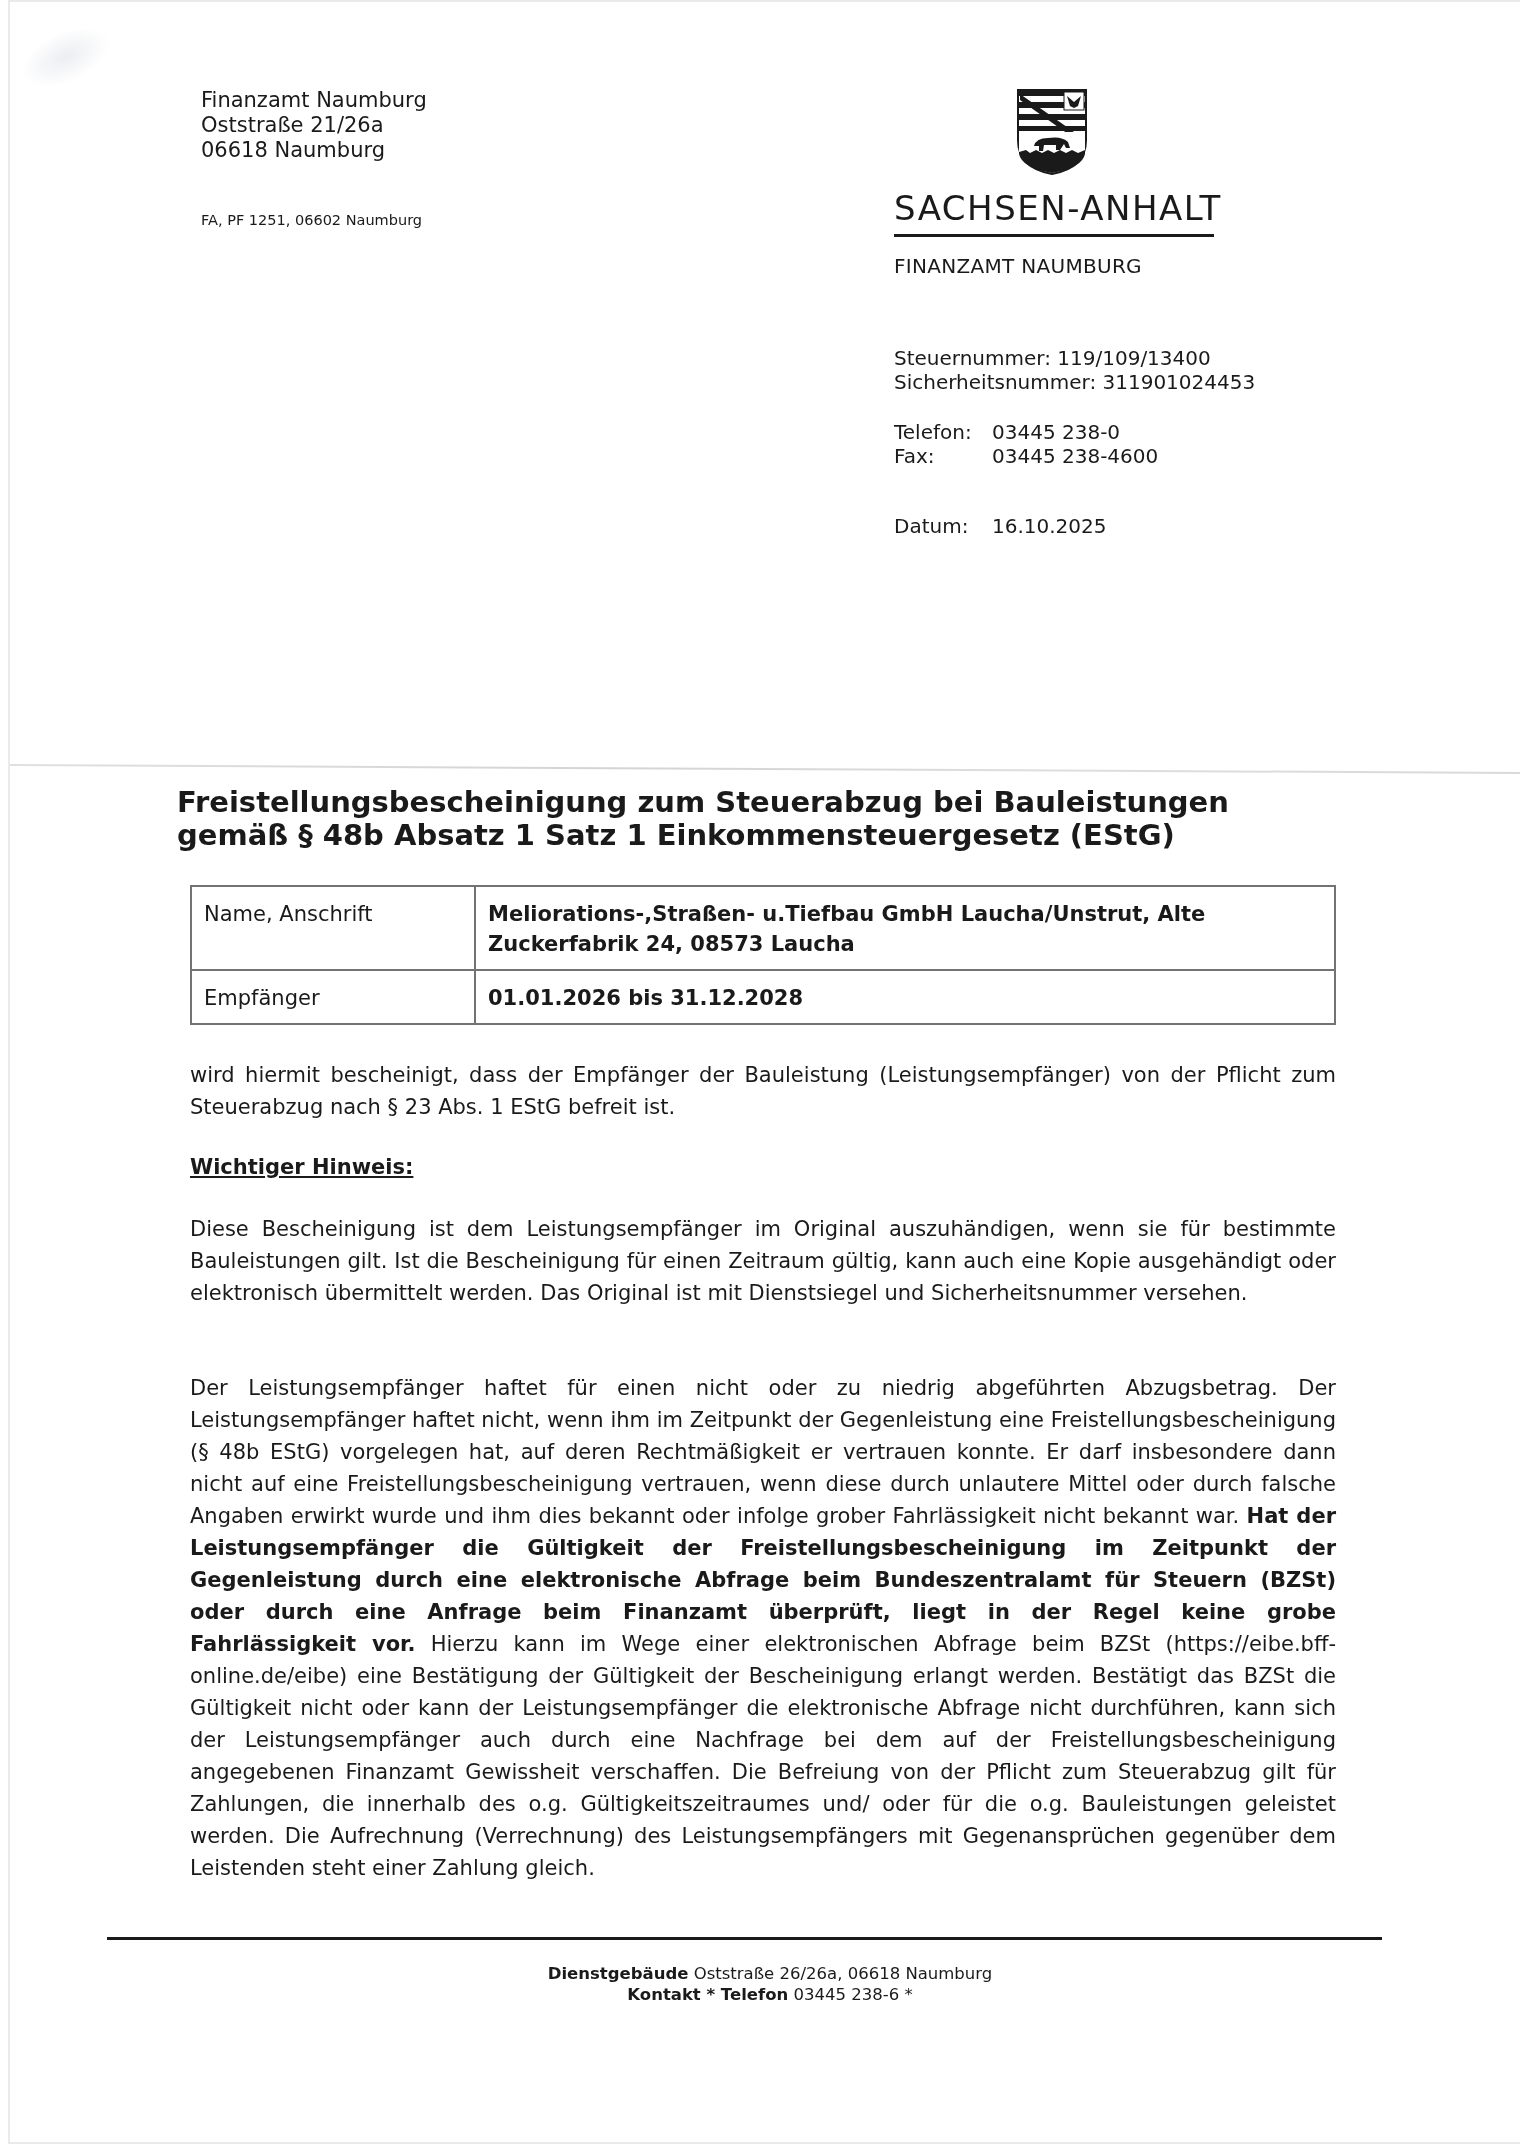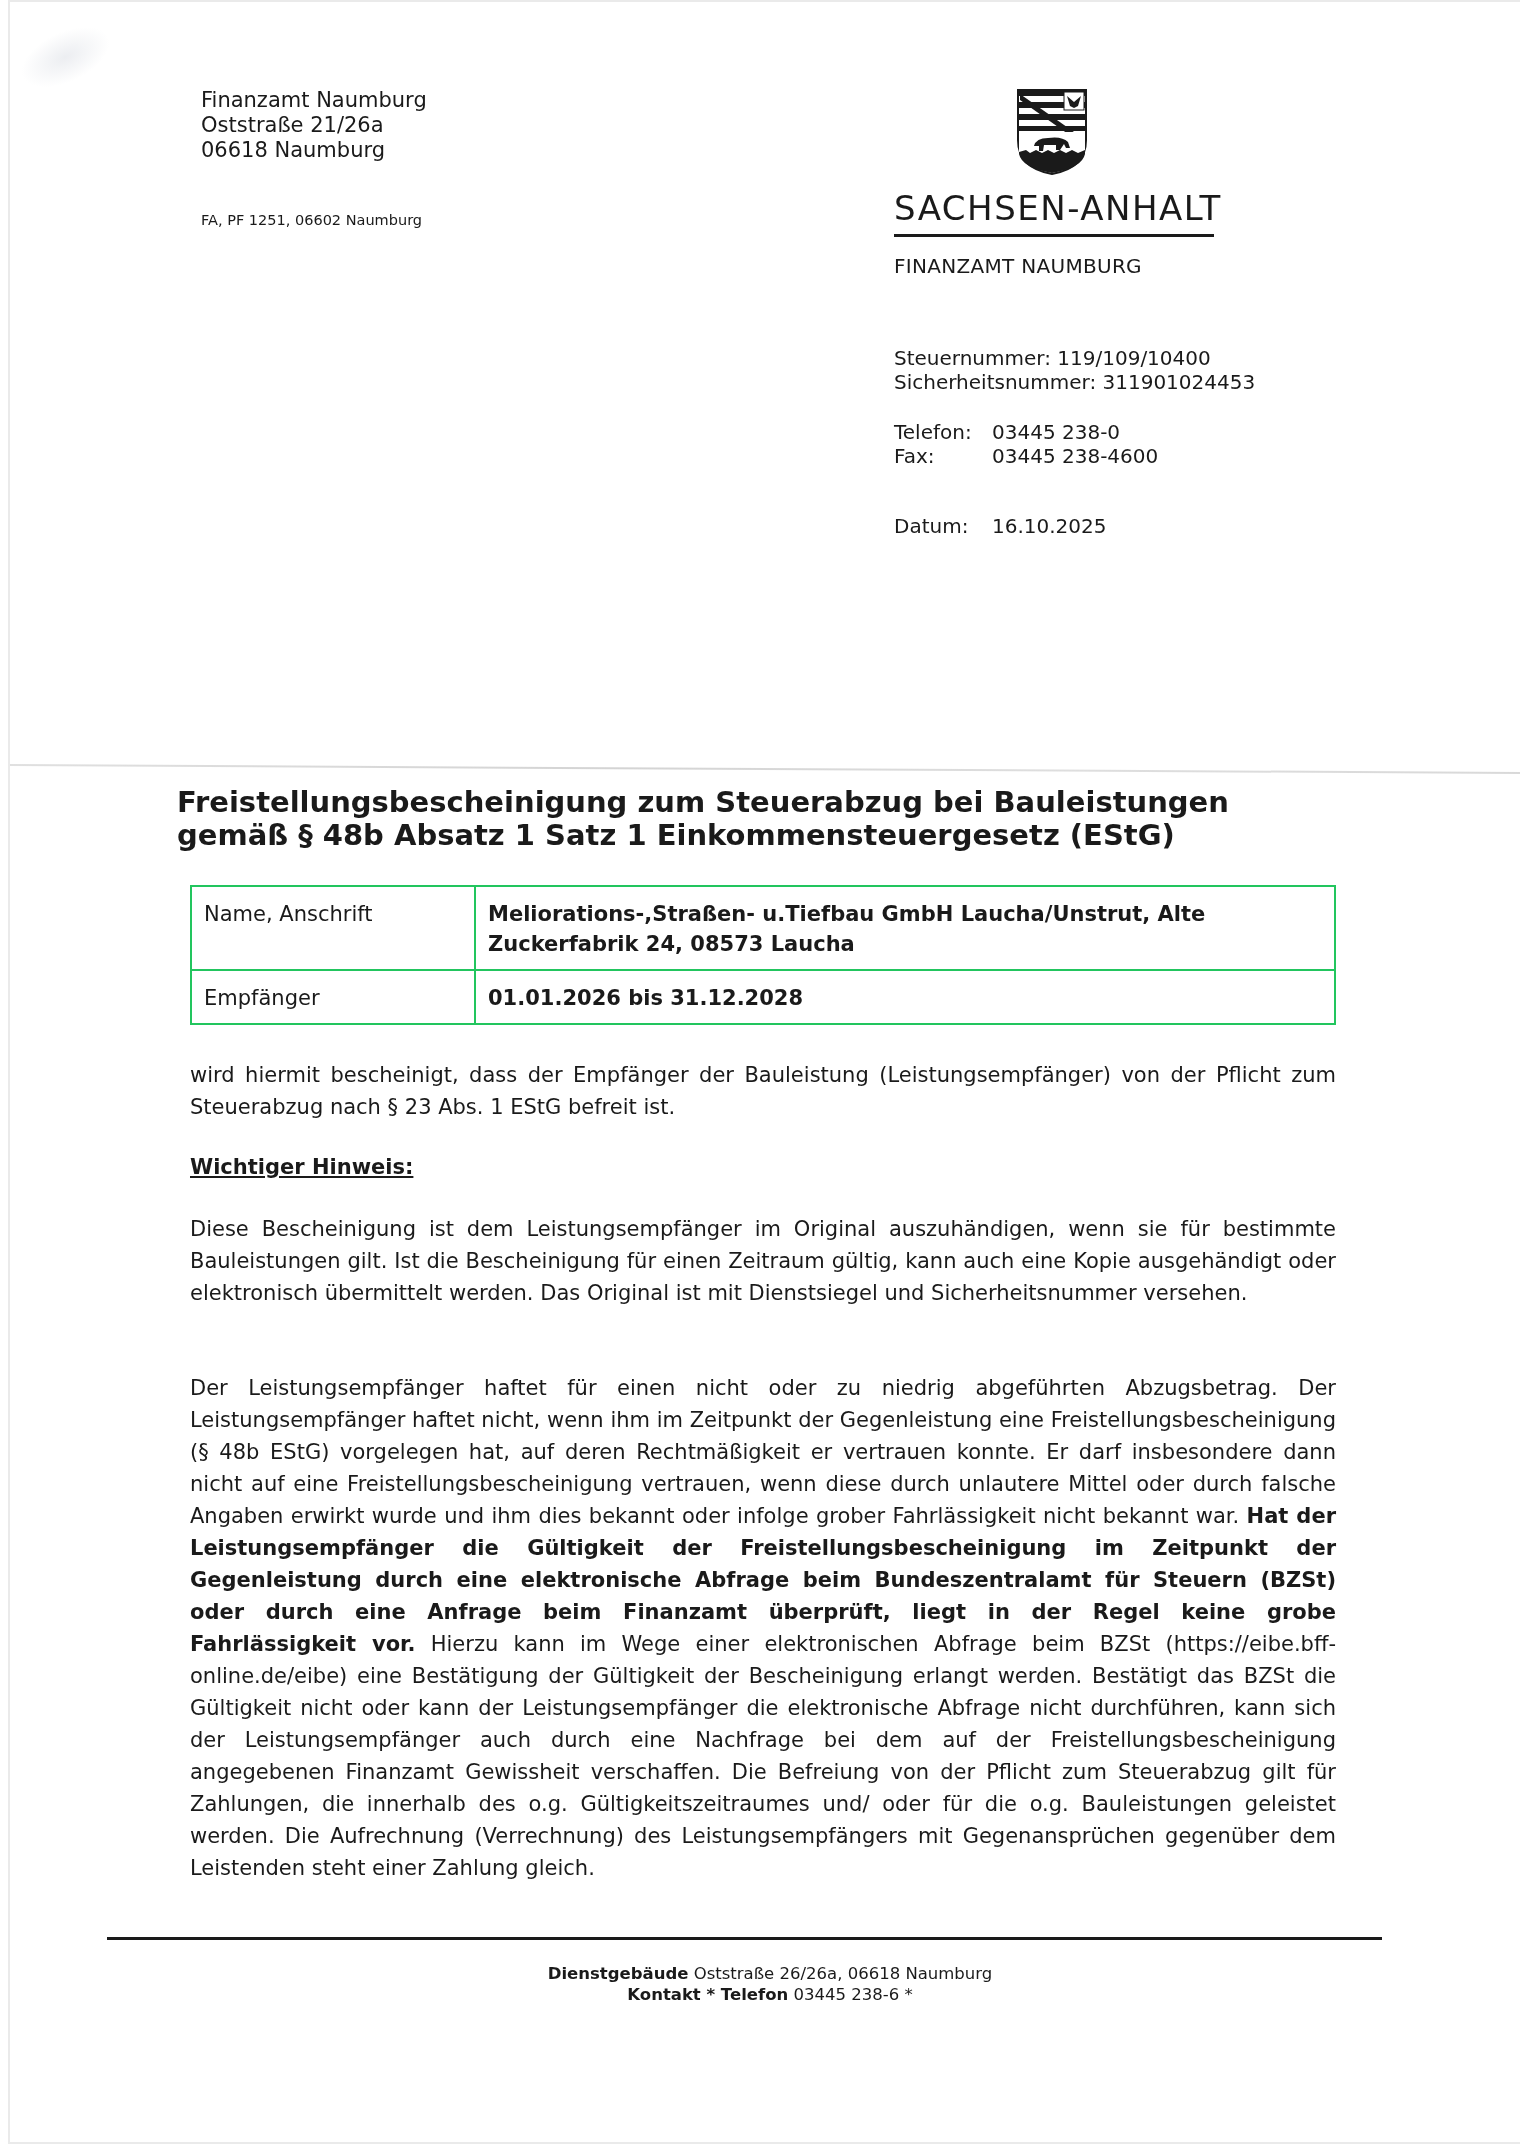--- a/index.html
+++ b/index.html
@@ -28,21 +28,21 @@
     .info .lbl { display: inline-block; width: 98px; }
     .r-steuer { top: 344px; }
     .r-sicher { top: 368px; }
     .r-tel { top: 418px; }
     .r-fax { top: 442px; }
     .r-datum { top: 512px; }
 
     .title { position: absolute; left: 167px; top: 784px; font-size: 29px; font-weight: bold; line-height: 33px; white-space: nowrap; }
 
     table.cert { position: absolute; left: 180px; top: 883px; width: 1146px; border-collapse: collapse; font-size: 21px; }
-    table.cert td { border: 2px solid #22c55e; vertical-align: top; padding: 12px 12px 10px 12px; line-height: 30px; }
+    table.cert td { border: 2px solid #737373; vertical-align: top; padding: 12px 12px 10px 12px; line-height: 30px; }
     table.cert td.k { width: 258px; }
     table.cert td.v { font-weight: bold; }
 
     .para { position: absolute; left: 180px; width: 1146px; font-size: 21px; line-height: 32px; text-align: justify; }
     .p-intro { top: 1057px; }
     .p-hint { top: 1149px; font-weight: bold; text-decoration: underline; text-align: left; }
     .p-1 { top: 1211px; }
     .p-2 { top: 1370px; }
     .para b { font-weight: bold; }
 
@@ -76,21 +76,21 @@
     <rect x="3" y="44" width="66" height="20" fill="#fff"></rect>
     <path d="M18 58 Q20 50 32 50 Q46 48 52 54 L54 60 L50 60 L48 56 L44 62 L40 62 L40 57 L28 57 L27 63 L23 63 L23 58 Z" fill="#1a1a1a"></path>
     <path d="M3 64 L10 62 L14 65 L20 62 L26 65 L32 62 L38 65 L44 62 L50 65 L56 62 L62 65 L69 62 L69 66 Q66 80 36 85 Q6 80 3 66 Z" fill="#1a1a1a"></path>
   </svg>
   <div class="state">SACHSEN-ANHALT</div>
   <div class="state-rule"></div>
   <div class="office">FINANZAMT NAUMBURG</div>
 
   <div class="info r-steuer">
     <span>Steuernummer:</span>
-    <span>119/109/10400</span>
+    <span>119/109/13400</span>
   </div>
   <div class="info r-sicher">
     <span>Sicherheitsnummer:</span>
     <span>311901024453</span>
   </div>
   <div class="info r-tel">
     <span class="lbl">Telefon:</span><span>03445 238-0</span>
   </div>
   <div class="info r-fax">
     <span class="lbl">Fax:</span><span>03445 238-4600</span>

